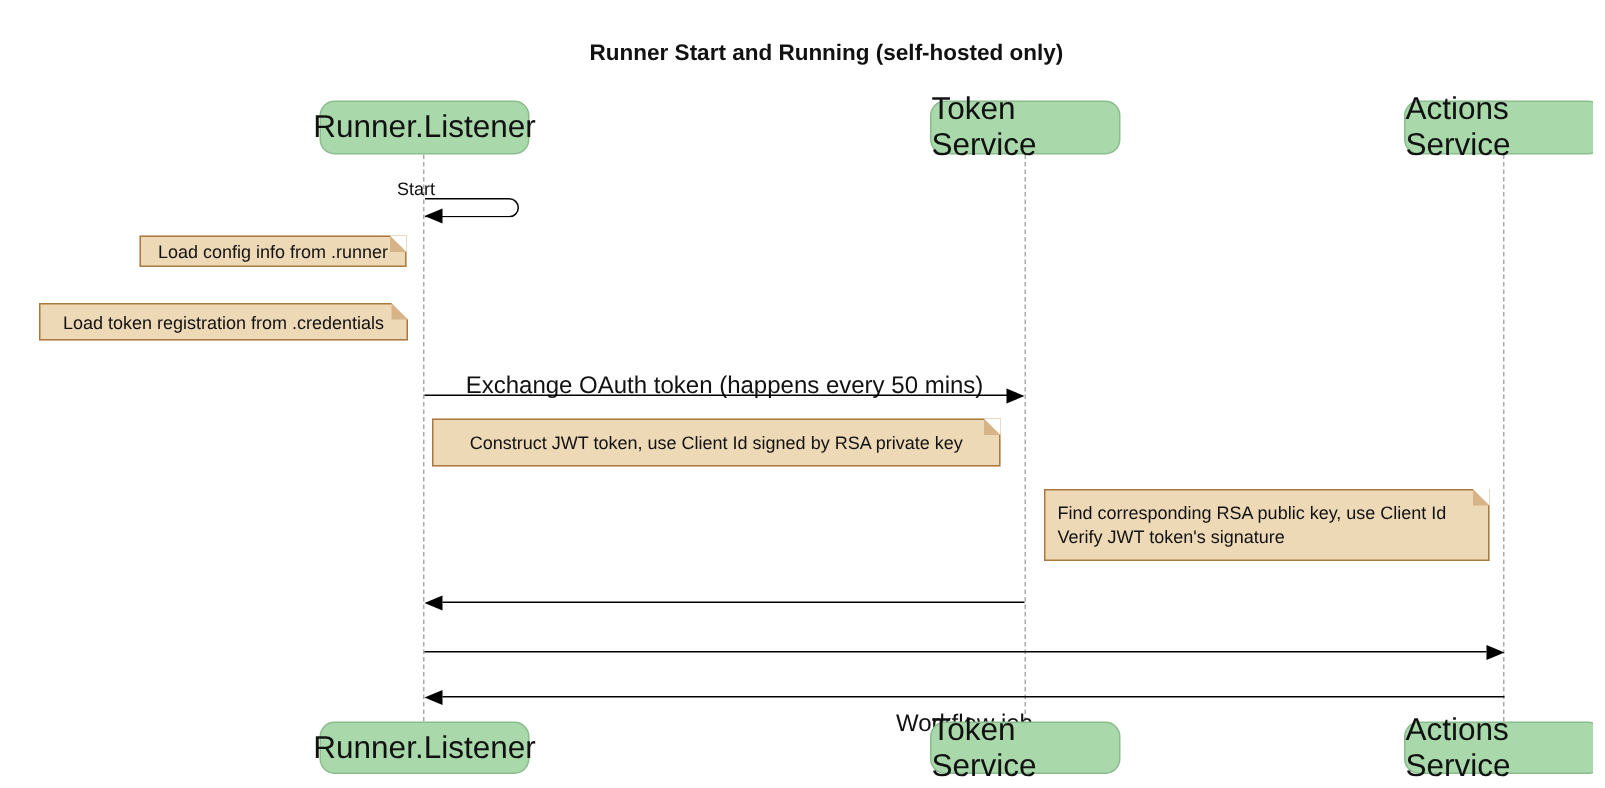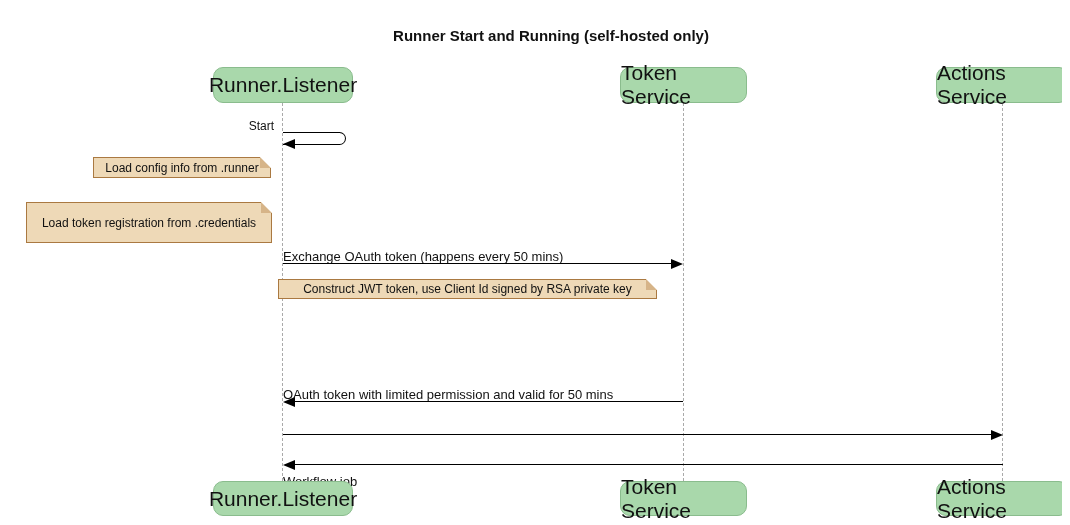--- a/index.html
+++ b/index.html
@@ -13,21 +13,21 @@
     --text:#111111;
     --bg:#ffffff;
   }
   *{box-sizing:border-box;margin:4px;padding:0}
   body{background:var(--bg);font-family:"Liberation Sans",sans-serif;color:var(--text)}
   #diagram{position:relative;width:1070px;height:525px;background:var(--bg);overflow:hidden}
   .title{position:absolute;left:0;top:11px;width:100%;text-align:center;font-size:15px;font-weight:bold}
   .lifeline{position:absolute;top:87px;height:378px;width:0;border-left:1px dashed var(--lifeline)}
   .pbox{position:absolute;height:36px;background:var(--participant-fill);border:1px solid var(--participant-border);
         border-radius:10px;display:flex;align-items:center;justify-content:center;font-size:21px}
-  .msg-label{position:absolute;font-size:13px;text-align:left;white-space:nowrap}
+  .msg-label{position:absolute;font-size:16px;text-align:center;white-space:nowrap}
   .msg-line{position:absolute;height:0;border-top:1.5px solid var(--arrow)}
   .ah{position:absolute;width:0;height:0;border-top:5px solid transparent;border-bottom:5px solid transparent}
   .ah.right{border-left:12px solid var(--arrow)}
   .ah.left{border-right:12px solid var(--arrow)}
   .self-loop{position:absolute;border:1.5px solid var(--arrow);border-left:none;border-radius:0 9px 9px 0}
   .start-label{position:absolute;font-size:12px;text-align:right;white-space:nowrap}
   .note{position:absolute;background:var(--note-fill);border:1px solid var(--note-border);font-size:12px;
         display:flex;align-items:center;justify-content:center;text-align:center;white-space:pre-line;padding:4px 8px}
   .note.left-align{justify-content:flex-start;text-align:left;line-height:1.35}
   .note::after{content:"";position:absolute;top:-1px;right:-1px;border-style:solid;
@@ -41,36 +41,37 @@
   <div class="title">Runner Start and Running (self-hosted only)</div>
 
   <div class="lifeline" style="left:266px"></div>
   <div class="lifeline" style="left:667px"></div>
   <div class="lifeline" style="left:986px"></div>
 
   <div class="pbox" style="left:197px;top:51px;width:140px">Runner.Listener</div>
   <div class="pbox" style="left:604px;top:51px;width:127px">Token Service</div>
   <div class="pbox" style="left:920px;top:51px;width:133px">Actions Service</div>
 
-  <div class="start-label" style="left:146px;top:103px;width:112px">Start</div>
+  <div class="start-label" style="left:162px;top:103px;width:112px">Start</div>
   <div class="self-loop" style="left:267px;top:116px;width:63px;height:13px"></div>
   <div class="ah left" style="left:267px;top:123px"></div>
 
   <div class="note" style="left:77px;top:141px;width:178px;height:21px">Load config info from .runner</div>
 
-  <div class="note" style="left:10px;top:186px;width:246px;height:41px">Load token registration from .credentials</div>
+  <div class="note" style="left:10px;top:186px;width:246px;height:25px">Load token registration from .credentials</div>
 
   <div class="msg-label" style="left:267px;top:233px;width:400px">Exchange OAuth token (happens every 50 mins)</div>
   <div class="msg-line" style="left:267px;top:247px;width:390px"></div>
   <div class="ah right" style="left:655px;top:243px"></div>
 
-  <div class="note" style="left:262px;top:263px;width:379px;height:20px">Construct JWT token, use Client Id signed by RSA private key</div>
+  <div class="note" style="left:272px;top:263px;width:379px;height:32px">Construct JWT token, use Client Id signed by RSA private key</div>
 
+  <div class="note left-align" style="left:680px;top:310px;width:297px;height:48px">Find corresponding RSA public key, use Client Id
+Verify JWT token's signature</div>
 
-  <div class="msg-label" style="left:267px;top:371px;width:400px">OAuth token with limited permission and valid for 50 mins</div>
   <div class="msg-line" style="left:279px;top:385px;width:388px"></div>
   <div class="ah left" style="left:267px;top:381px"></div>
 
   <div class="msg-line" style="left:267px;top:418px;width:708px"></div>
   <div class="ah right" style="left:975px;top:414px"></div>
 
   <div class="msg-label" style="left:267px;top:458px;width:720px">Workflow job</div>
   <div class="msg-line" style="left:279px;top:448px;width:708px"></div>
   <div class="ah left" style="left:267px;top:444px"></div>
 

